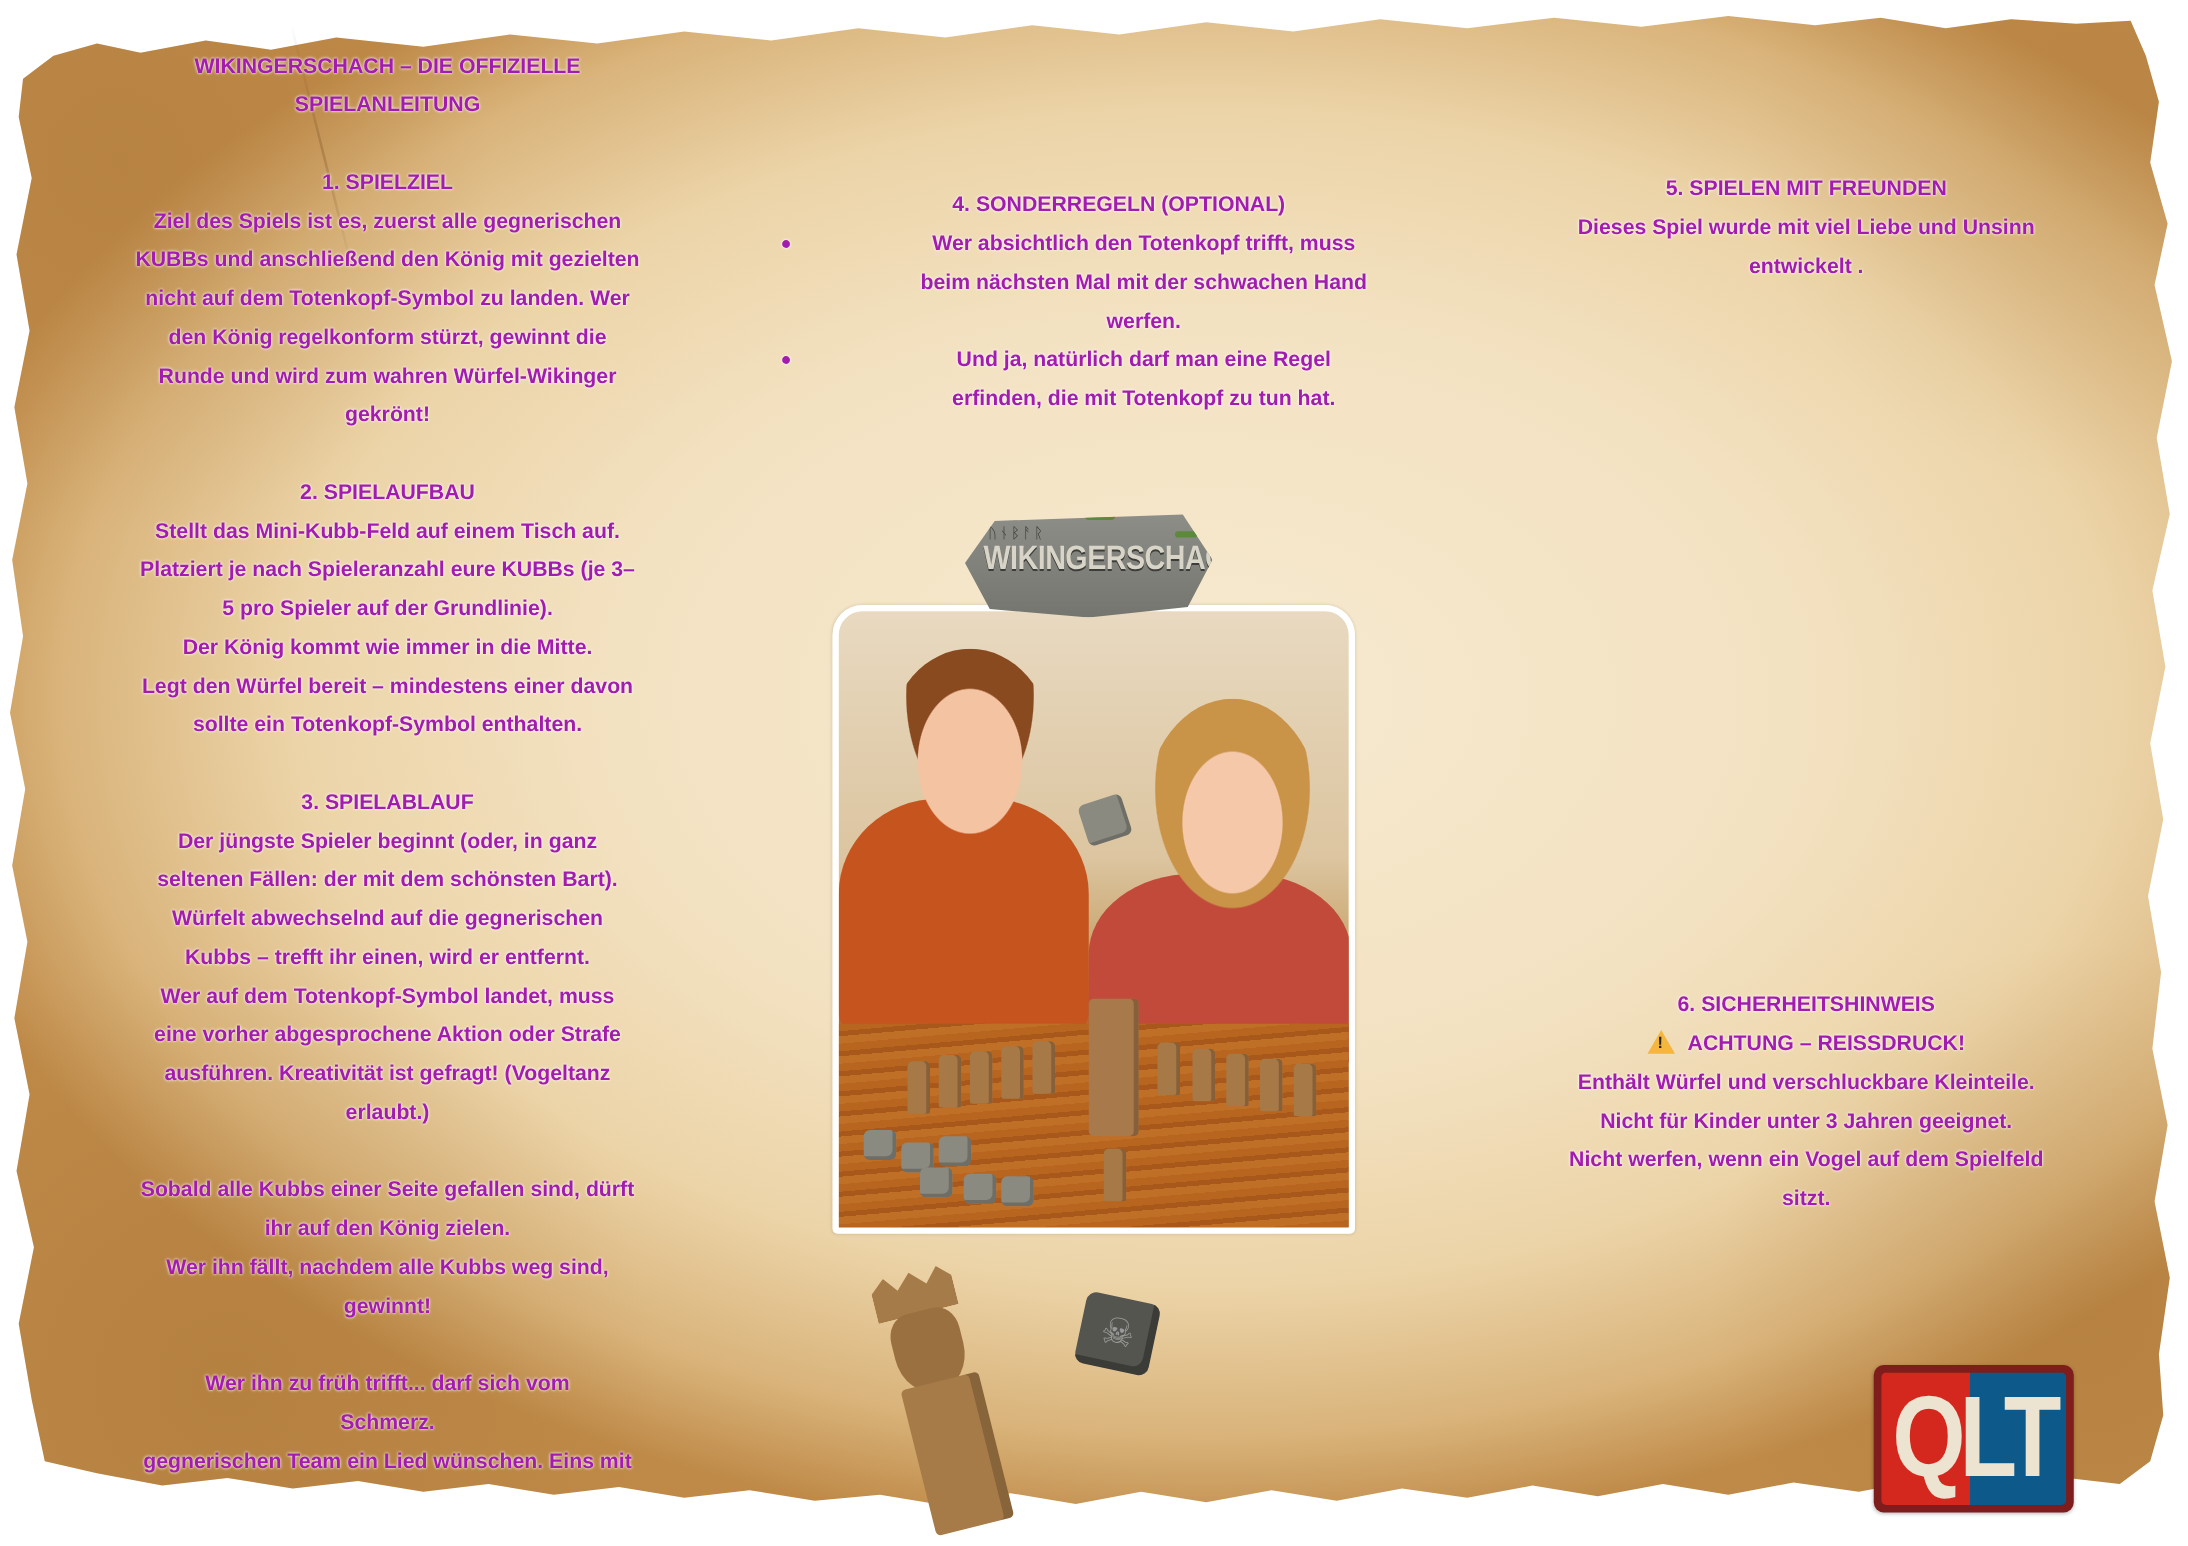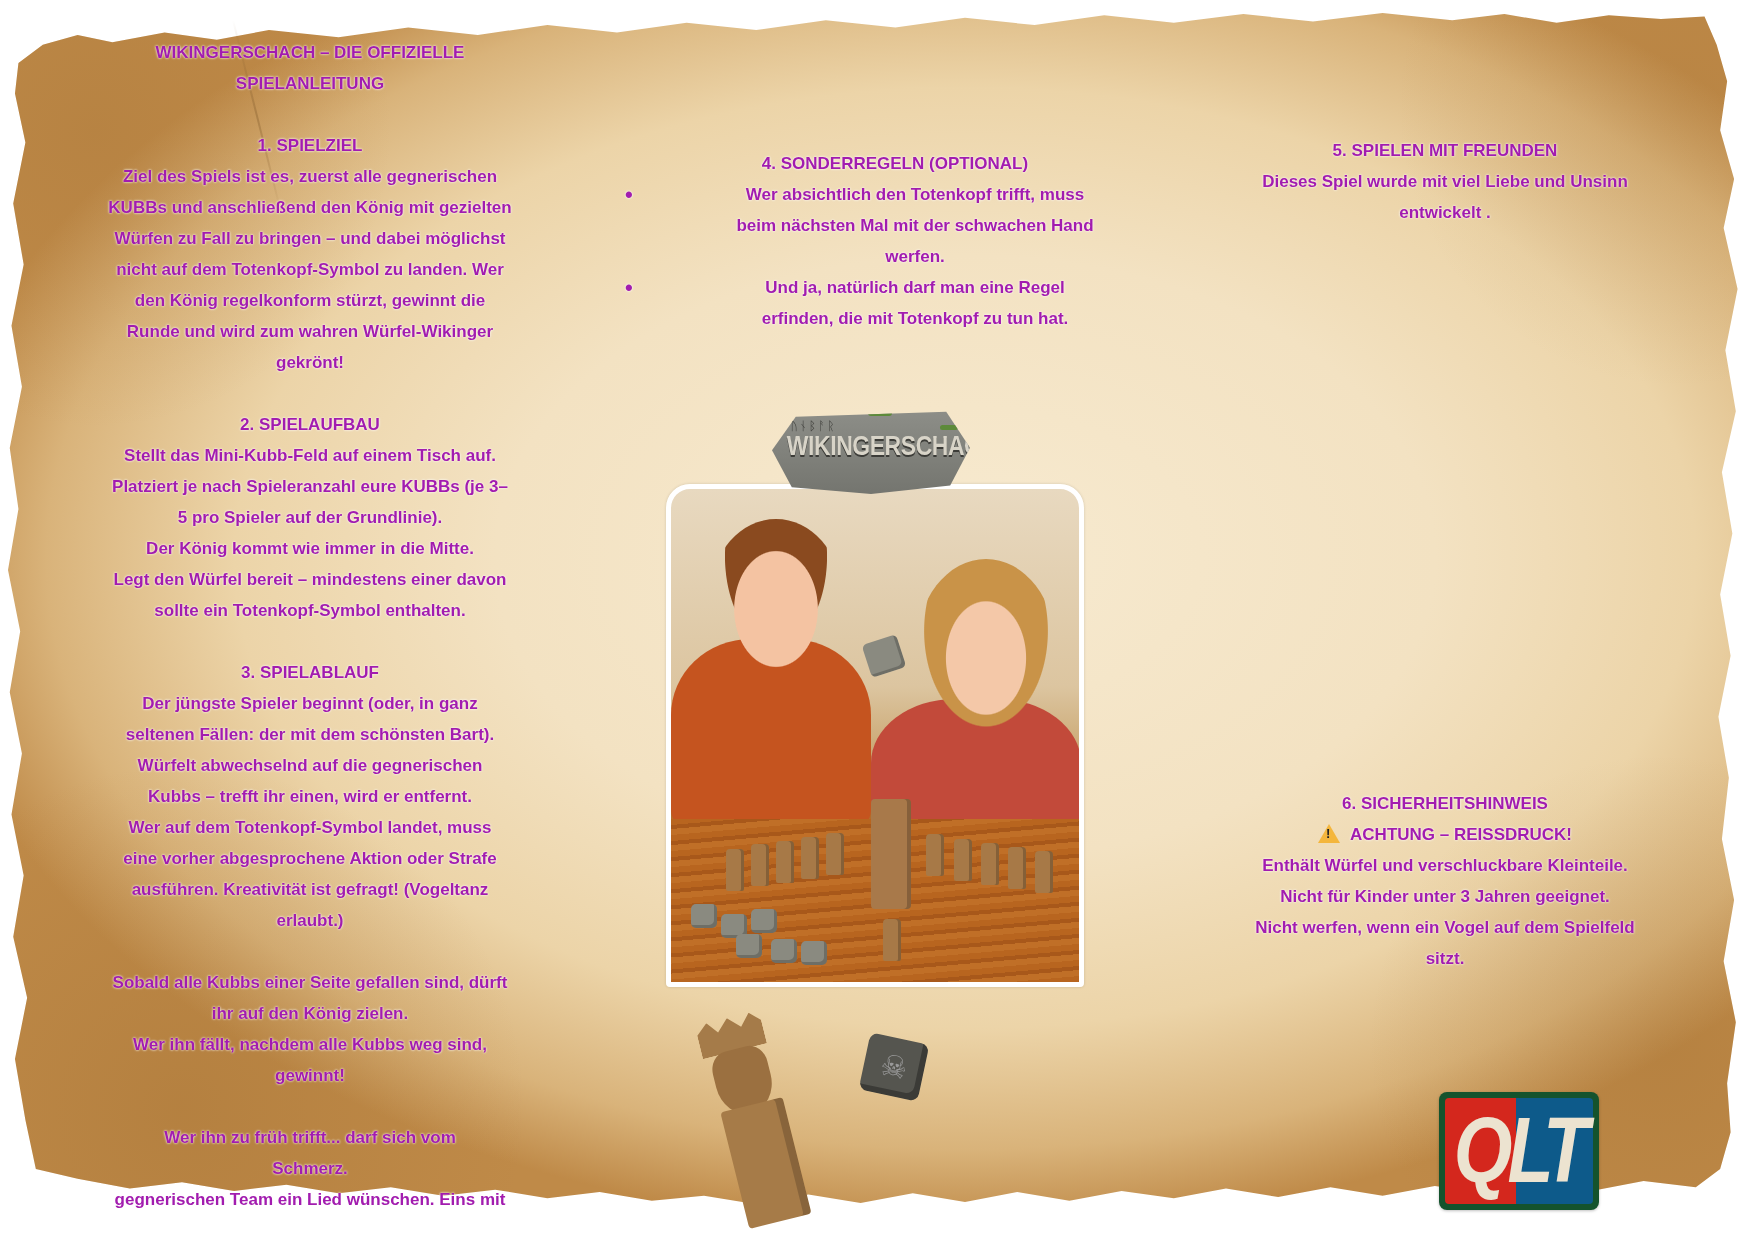--- a/index.html
+++ b/index.html
@@ -121,22 +121,22 @@
   .king-crown { position:absolute; left:10px; top:0; width:66px; height:34px; background:#a57b49;
     clip-path:polygon(0 30%, 18% 0, 32% 35%, 50% 0, 68% 35%, 84% 0, 100% 30%, 100% 100%, 0 100%); }
   .king-head { position:absolute; left:16px; top:32px; width:56px; height:66px; background:#9b7040; border-radius:30% 30% 50% 50%; }
   .king-body { position:absolute; left:14px; top:90px; width:64px; height:120px; background:#a67b48; border-radius:4px;
     box-shadow: inset -8px 0 0 rgba(0,0,0,0.18); }
   .skull-die { position:absolute; left:864px; top:1038px; width:60px; height:58px; background:#55554f; border-radius:8px;
     transform:rotate(12deg); box-shadow: inset -6px -6px 0 rgba(0,0,0,0.3); color:#999; text-align:center; font-size:30px; line-height:58px; }
 
   
   .qlt-logo {
-    position:absolute; left:1439px; top:1092px; width:160px; height:118px;
-    background:#14532d; border-radius:8px; box-shadow:0 1px 3px rgba(0,0,0,0.25);font-style:italic;
+    position:absolute; left:1499px; top:1092px; width:160px; height:118px;
+    background:#7f1d1d; border-radius:8px; box-shadow:0 1px 3px rgba(0,0,0,0.25);
   }
   .qlt-inner { position:absolute; left:6px; top:6px; right:6px; bottom:6px; display:flex; border-radius:4px; overflow:hidden; }
   .qlt-q { width:48%; background:#d4271d; }
   .qlt-lt { width:52%; background:#0d5a8a; }
   .qlt-text {
     position:absolute; left:0; right:0; top:8px; text-align:center;
     font-size:92px; line-height:100px; font-weight:bold; color:#ece3d0;
     font-family:"Liberation Sans", sans-serif; letter-spacing:-6px; transform:scaleX(0.82);
   }
 </style>
@@ -146,21 +146,20 @@
 <div class="parchment"></div>
 <div class="crease"></div>
 
 <div class="col col-left">
   <p>WIKINGERSCHACH – DIE OFFIZIELLE</p>
   <p>SPIELANLEITUNG</p>
   <div class="gap"></div>
   <p>1. SPIELZIEL</p>
   <p>Ziel des Spiels ist es, zuerst alle gegnerischen</p>
   <p>KUBBs und anschließend den König mit gezielten</p>
-  <p>Würfen zu Fall zu bringen – und dabei möglichst</p>
   <p>nicht auf dem Totenkopf-Symbol zu landen. Wer</p>
   <p>den König regelkonform stürzt, gewinnt die</p>
   <p>Runde und wird zum wahren Würfel-Wikinger</p>
   <p>gekrönt!</p>
   <div class="gap"></div>
   <p>2. SPIELAUFBAU</p>
   <p>Stellt das Mini-Kubb-Feld auf einem Tisch auf.</p>
   <p>Platziert je nach Spieleranzahl eure KUBBs (je 3–</p>
   <p>5 pro Spieler auf der Grundlinie).</p>
   <p>Der König kommt wie immer in die Mitte.</p>

